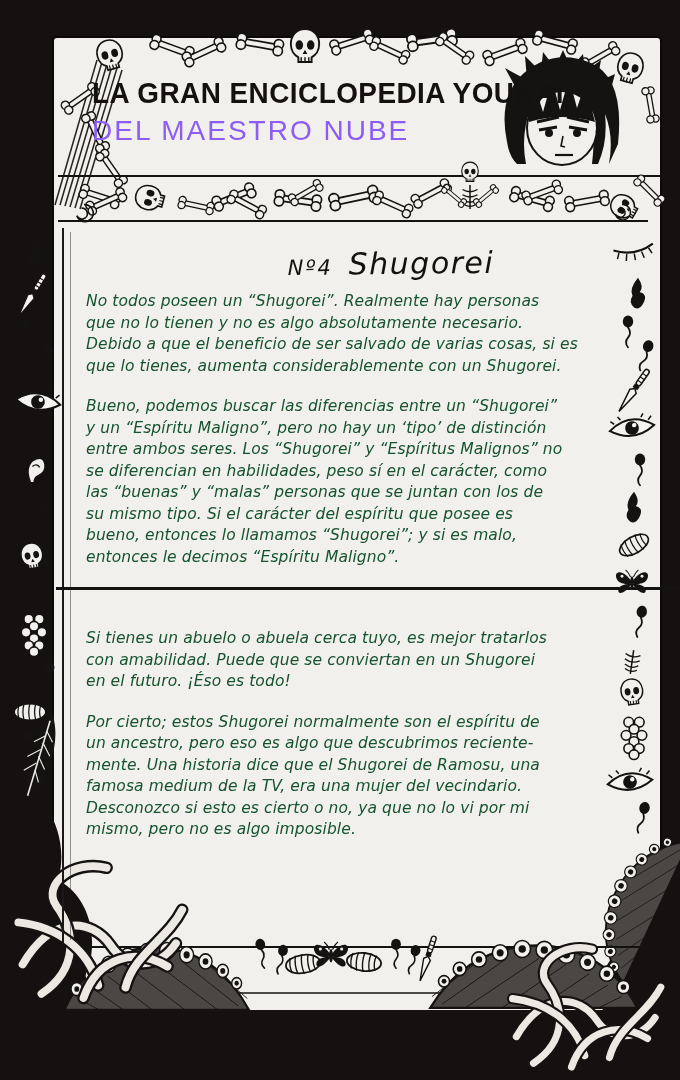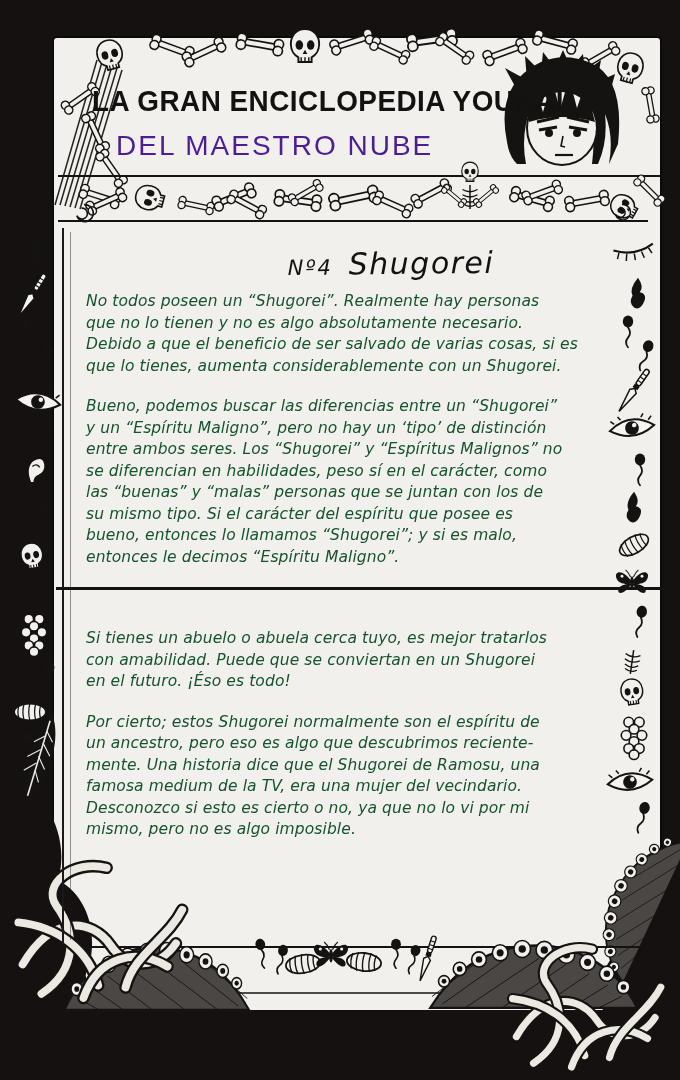--- a/index.html
+++ b/index.html
@@ -6,29 +6,29 @@
   body{
     width:680px;height:1080px;position:relative;overflow:hidden;
     background:#141110;
     font-family:"DejaVu Sans",sans-serif;
   }
   .page{
     position:absolute;left:52px;top:36px;width:610px;height:982px;
     background:#f2f0ec;border:2px solid #0c0a09;border-radius:5px;
     box-sizing:border-box;
   }
-  .title-block{position:absolute;left:38px;top:46px;z-index:3}
+  .title-block{position:absolute;left:38px;top:38px;z-index:3}
   .title-main{
     font-family:"Liberation Sans",sans-serif;font-weight:800;font-size:30px;
     letter-spacing:.5px;color:#141110;white-space:nowrap;
     transform:scaleX(.93);transform-origin:left center;
   }
   .title-sub{
     font-family:"Liberation Sans",sans-serif;font-weight:400;font-size:28px;
-    letter-spacing:2px;color:#4c1d95;white-space:nowrap;margin-top:12px;padding-left:24px;
+    letter-spacing:2px;color:#8b5cf6;white-space:nowrap;margin-top:5px;
   }
   .frame{
     position:absolute;left:8px;top:190px;width:644px;height:716px;
     border-left:2.5px solid #1b1918;border-right:2.5px solid #1b1918;
     box-sizing:border-box;padding:12px 8px 0 22px;z-index:3;
   }
   .frame::before,.frame::after{
     content:"";position:absolute;top:4px;bottom:4px;width:0;
     border-left:1px solid rgba(27,25,24,.45);
   }

